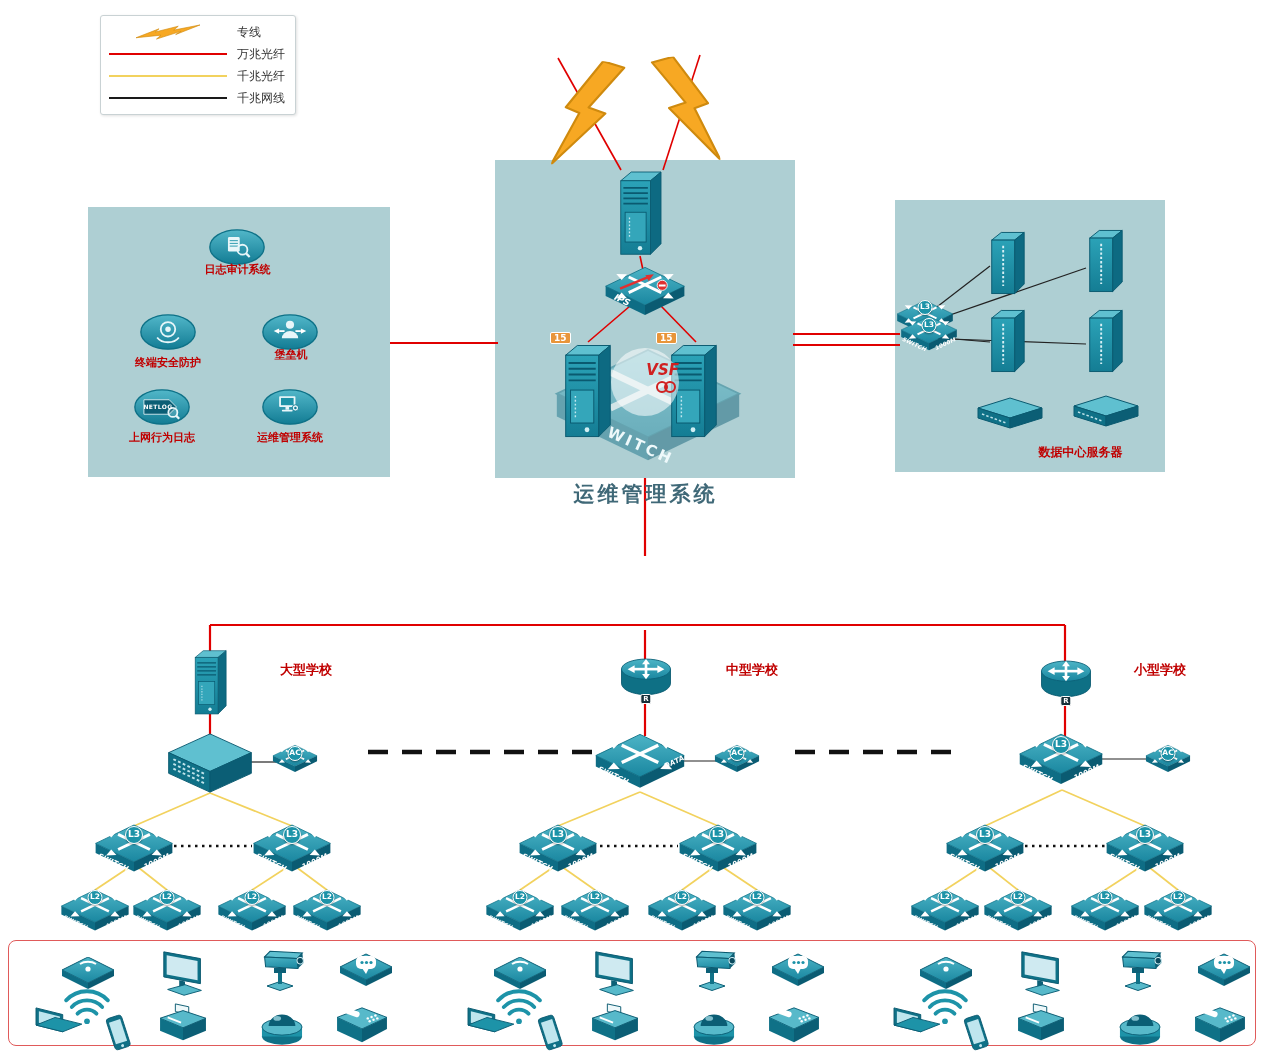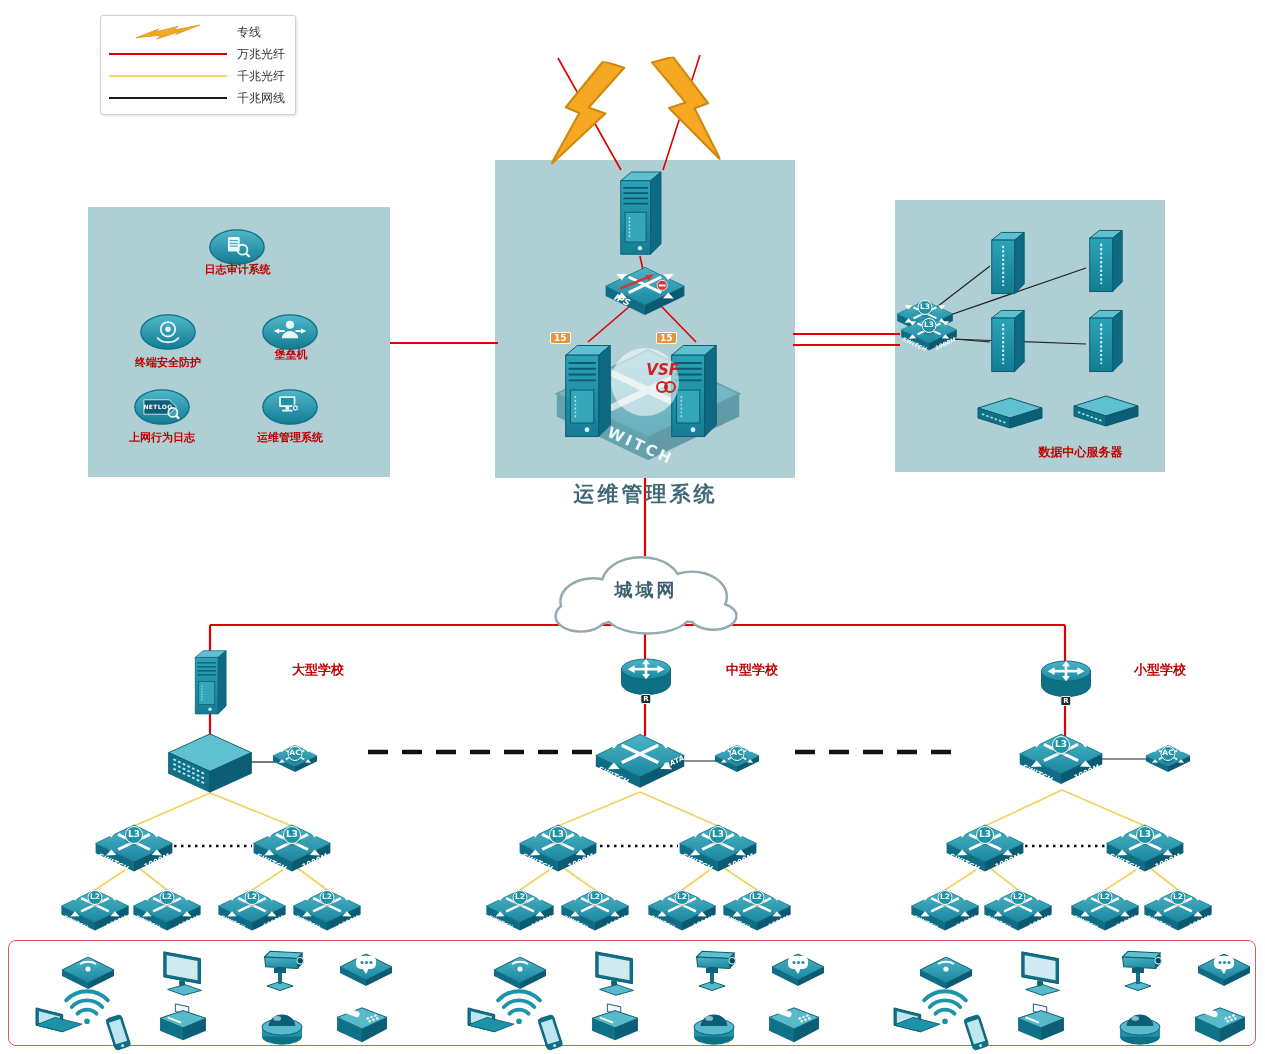--- a/index.html
+++ b/index.html
@@ -475,33 +475,27 @@
   </div>
   <div class="dev" style="left:900px;top:314px;width:58px;height:40px">
     <svg class="full" viewBox="0 0 100 64">
         <use href="#sym-switch"></use>
       </svg>
     <span class="badge badge-sm">L3</span>
     <span class="fe fel fe-xs">SWITCH</span>
     <span class="fe fer fe-xs">1000M</span>
   </div>
 
-  <div class="cloud" style="left:537px;top:544px;width:218px;height:96px">
-    <svg class="full" viewBox="0 0 220 100">
-        <use href="#sym-cloud"></use>
-      </svg>
-    <span class="cloudlab serif" style="top:34px;font-size:18px;color:#3c5f6e;letter-spacing:3px">城域网</span>
-  </div>
 
   <div class="dev" style="left:187px;top:648px;width:46px;height:70px">
       <svg class="full" viewBox="0 0 64 104">
         <use href="#sym-server"></use>
       </svg>
     </div>
-  <div class="redlab" style="left:272px;top:661px;width:92px">大型学校</div>
+  <div class="redlab" style="left:260px;top:661px;width:92px">大型学校</div>
   <div class="dev" style="left:166px;top:732px;width:88px;height:62px">
       <svg class="full" viewBox="0 0 92 66">
         <use href="#sym-nas"></use>
       </svg>
     </div>
   <div class="dev" style="left:272px;top:742px;width:46px;height:34px">
     <svg class="full" viewBox="0 0 100 64">
         <use href="#sym-switch"></use>
       </svg>
     <span class="badge badge-sm">AC</span>

